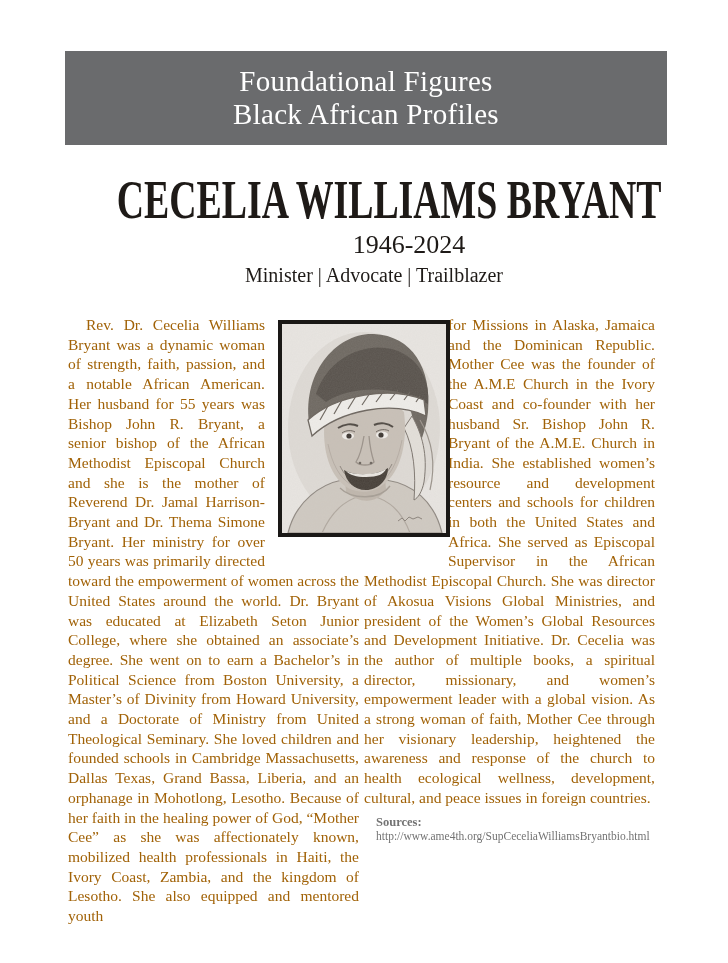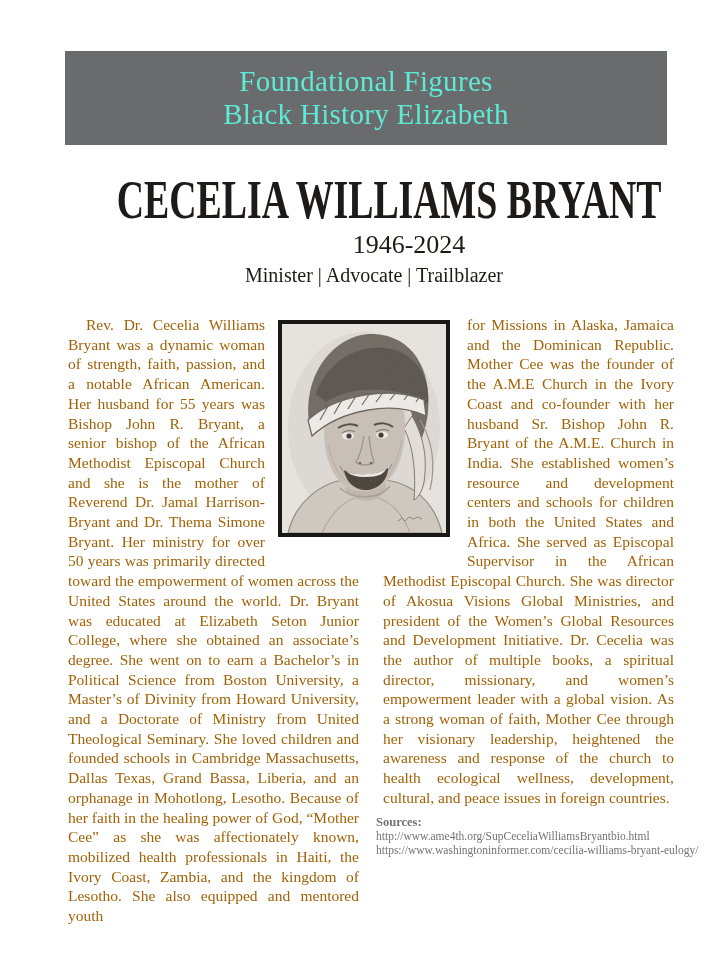--- a/index.html
+++ b/index.html
@@ -3,62 +3,62 @@
 <meta charset="utf-8">
 <style>
   html,body { margin:0; padding:0; background:#ffffff; }
   .page {
     position:relative; width:728px; height:963px; background:#ffffff;
     font-family:"Liberation Serif","DejaVu Serif",serif; color:#292623; overflow:hidden;
   }
   
   .banner {
     position:absolute; left:65px; top:51px; width:602px; height:94px;
-    background:#6a6b6d; color:#5eead4; text-align:center;
+    background:#6a6b6d; color:#ffffff; text-align:center;
     display:flex; flex-direction:column; justify-content:center;
     font-size:29px; line-height:33px; letter-spacing:0.3px;
   }
   
   .title-row { position:absolute; left:0; top:172px; width:728px; text-align:center;text-decoration:underline; }
   .title-inner {
     display:inline-block; font-size:54px; font-weight:bold; color:#1e1a17;
     transform:scaleX(0.70); transform-origin:50% 50%; white-space:nowrap; line-height:1.04;
   }
   .years { position:absolute; left:0; top:231px; width:728px; text-align:center;
            font-size:26px; line-height:28px; color:#1e1a17;padding-left:45px; }
   .subtitle { position:absolute; left:0; top:263px; width:728px; text-align:center;
               font-size:20px; line-height:24px; color:#1e1a17;padding-left:10px; }
   
   .col {
     position:absolute; top:315px; width:291px;
     font-size:15.5px; line-height:19.7px; text-align:justify; color:#a16207;
   }
   .col-left  { left:68px; text-indent:18px; }
-  .col-right { left:383px; }
+  .col-right { left:364px; }
   .spacer-r { float:right; width:94px; height:237px; }
   .spacer-l { float:left;  width:84px; height:237px; }
   
   .portrait-frame {
     position:absolute; left:278px; top:320px; width:164px; height:209px;
     border:4px solid #1a1816; background:#e8e5e1; z-index:5;
   }
   .portrait-frame svg { display:block; }
   
   .sources { position:absolute; left:376px; top:815px; width:330px; color:#737373; }
   .sources-label { font-weight:bold; font-size:12.5px; line-height:15px; }
   .source-url { font-size:11.5px; line-height:13.8px; padding-left:30px; text-indent:-30px;font-family:Liberation Serif, serif; }
 </style>
 </head>
 <body>
 
 <div class="page">
 
   <div class="banner">
     <div>Foundational Figures</div>
-    <div>Black History Elizabeth</div>
+    <div>Black African Profiles</div>
   </div>
 
   <div class="title-row">
     <span class="title-inner">CECELIA WILLIAMS BRYANT</span>
   </div>
   <div class="years">1946-2024</div>
   <div class="subtitle">Minister | Advocate | Trailblazer</div>
 
   <div class="col col-left">
     <div class="spacer-r"></div>
@@ -119,16 +119,15 @@
 
       <path d="M116,197 l4,-3 l3,3 l4,-4 l4,2 l5,-2 l4,2" stroke="#8a827a" stroke-width="1" fill="none"></path>
 
       <rect width="164" height="209" filter="url(#grain)" opacity="0.45"></rect>
     </svg>
   </div>
 
   <div class="sources">
     <div class="sources-label">Sources:</div>
     <div class="source-url">http://www.ame4th.org/SupCeceliaWilliamsBryantbio.html</div>
-    <div class="source-url">https://www.washingtoninformer.com/cecilia-williams-bryant-eulogy/</div>
   </div>
 
 </div>
 
 </body></html>

